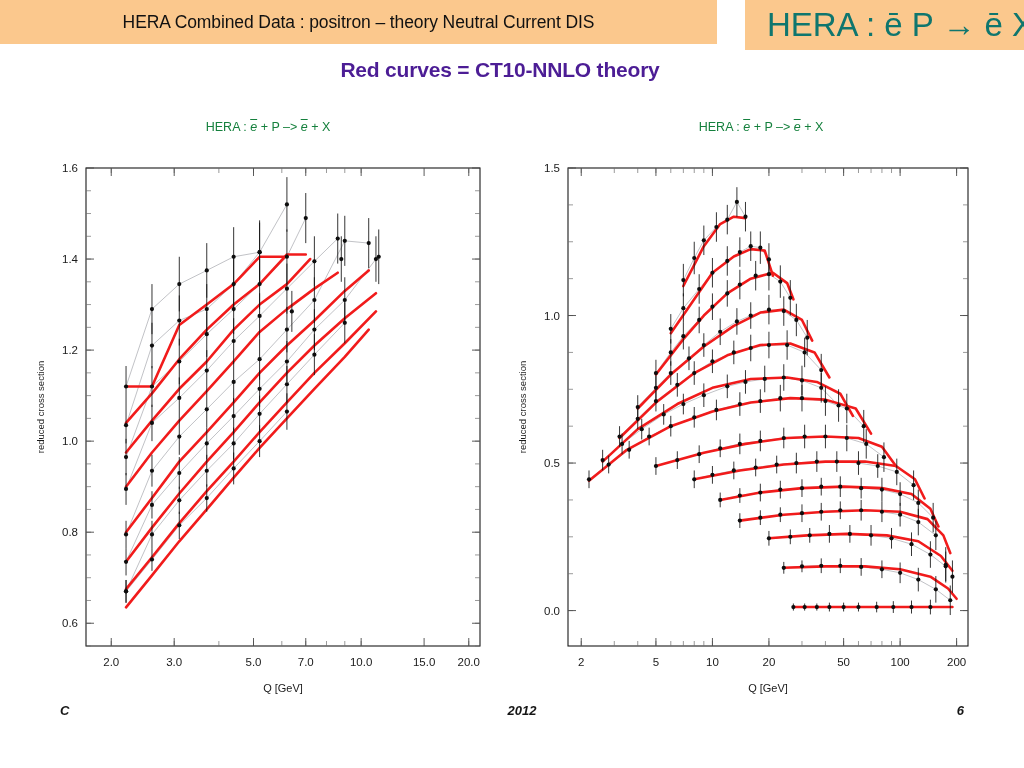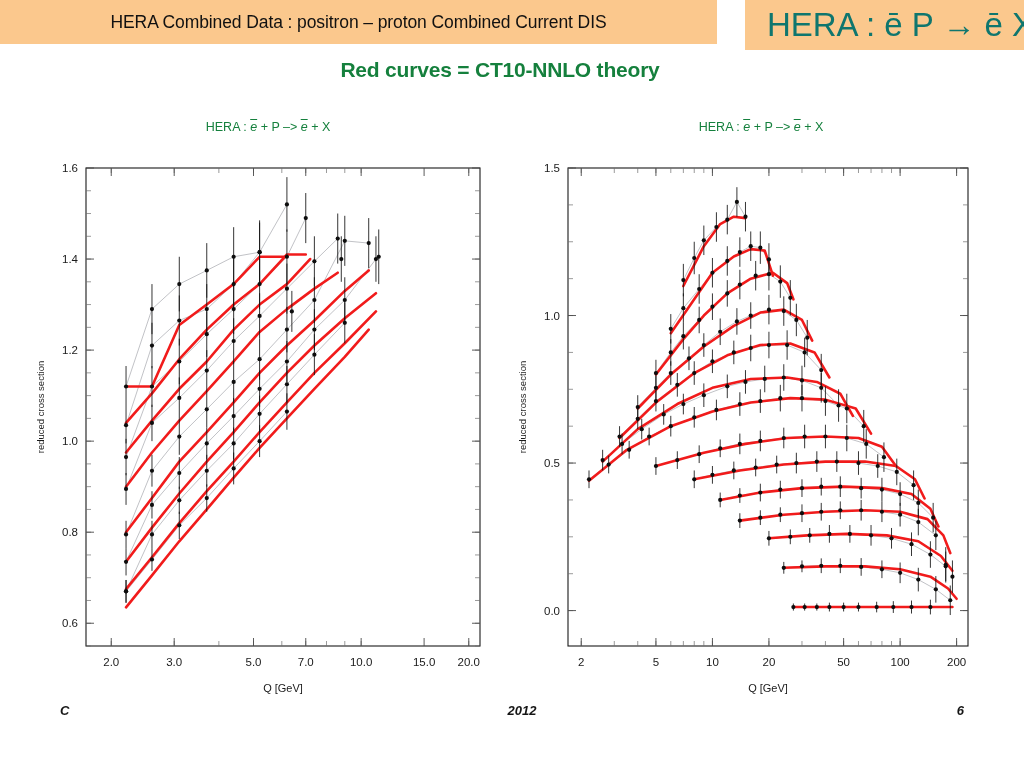--- a/index.html
+++ b/index.html
@@ -15,21 +15,21 @@
   #banner-left{left:0;top:0;width:717px;height:44px;justify-content:center;}
   #banner-left .btxt{
     font-size:17.5px;color:#111;letter-spacing:-0.1px;white-space:nowrap;
   }
   #banner-right{left:745px;top:0;width:279px;height:50px;justify-content:center;}
   #banner-right .btxt{
     font-size:33px;color:#0f766e;white-space:nowrap;margin-left:32px;
   }
   #subtitle{
     position:absolute;left:0;top:58px;width:1024px;text-align:center;
-    font-size:21px;color:#15803d;font-weight:600;letter-spacing:-0.2px;
+    font-size:21px;color:#4c1d95;font-weight:600;letter-spacing:-0.2px;
   }
   #subtitle span{display:inline-block;transform:translateX(-12px);}
   .panel{position:absolute;top:120px;}
   #panel-left{left:28px;width:480px;}
   #panel-right{left:518px;width:486px;}
   .plot-title{
     text-align:center;font-size:12.5px;color:#15803d;
     margin:0 0 8px 0;white-space:nowrap;
   }
   .plot-title .ov{ text-decoration:overline; font-style:italic; }
@@ -49,21 +49,21 @@
     font-size:13px;color:#151515;
   }
   #footer-left{left:60px;}
   #footer-center{left:10px;width:1024px;text-align:center;}
   #footer-right{right:60px;}
 </style>
 </head>
 <body>
 
 <div class="banner" id="banner-left">
-  <span class="btxt">HERA Combined Data : positron – proton Combined Current DIS</span>
+  <span class="btxt">HERA Combined Data : positron – theory Neutral Current DIS</span>
 </div>
 
 <div class="banner" id="banner-right">
   <span class="btxt">HERA : ē P → ē X</span>
 </div>
 
 <div id="subtitle">
   <span>Red curves = CT10-NNLO theory</span>
 </div>
 

